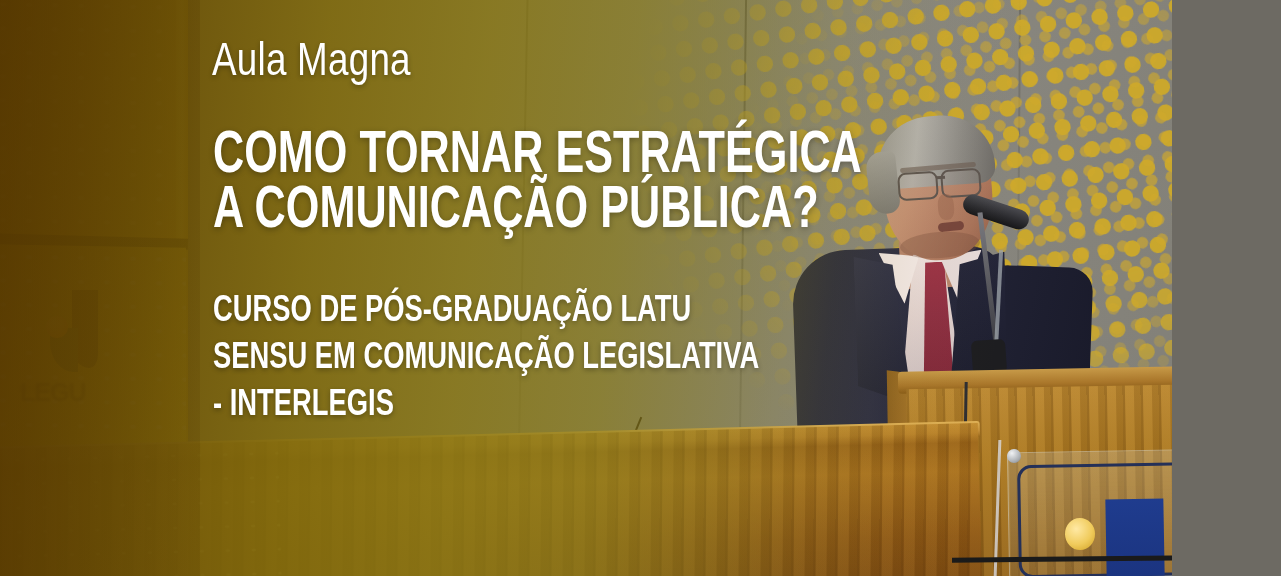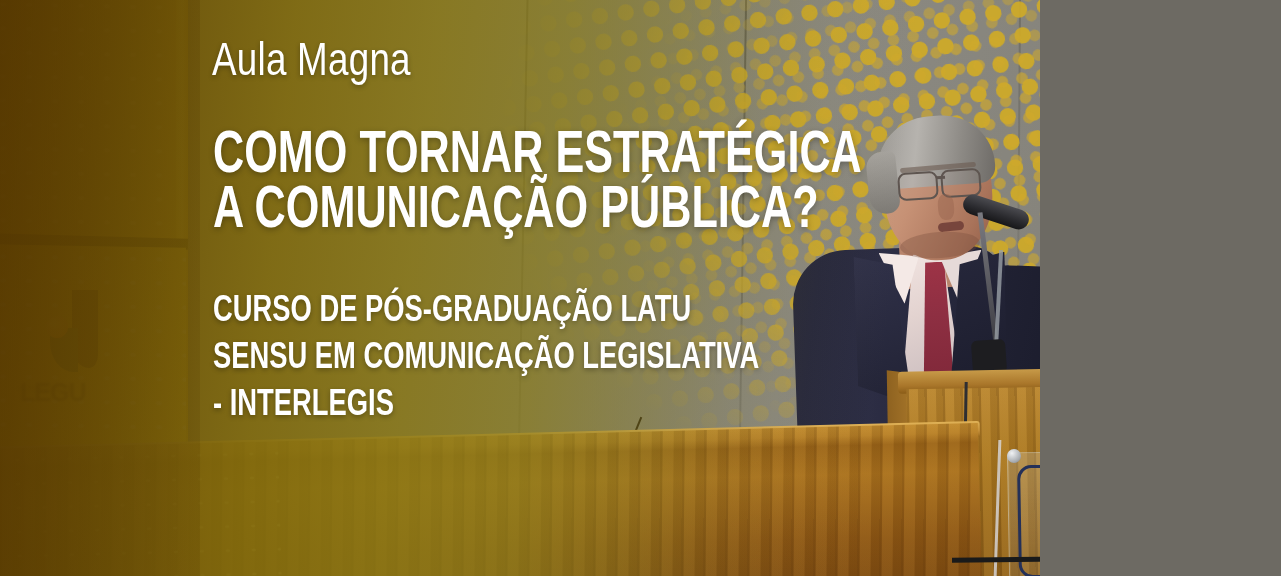--- a/index.html
+++ b/index.html
@@ -5,21 +5,21 @@
   * { margin:0; padding:0; box-sizing:border-box; }
   html, body {
     width:1281px; height:576px;
     background:#6d6a63;
     font-family:"Liberation Sans", sans-serif;
     overflow:hidden;
   }
 
   #stage {
     position:relative;
-    width:1040px; height:576px;
+    width:1172px; height:576px;
     overflow:hidden;
     background:#7c7a72;
   }
 
   
   .photo { position:absolute; inset:0; overflow:hidden; }
 
   
   .wall {
     position:absolute; left:0; top:0; width:1281px; height:470px;

